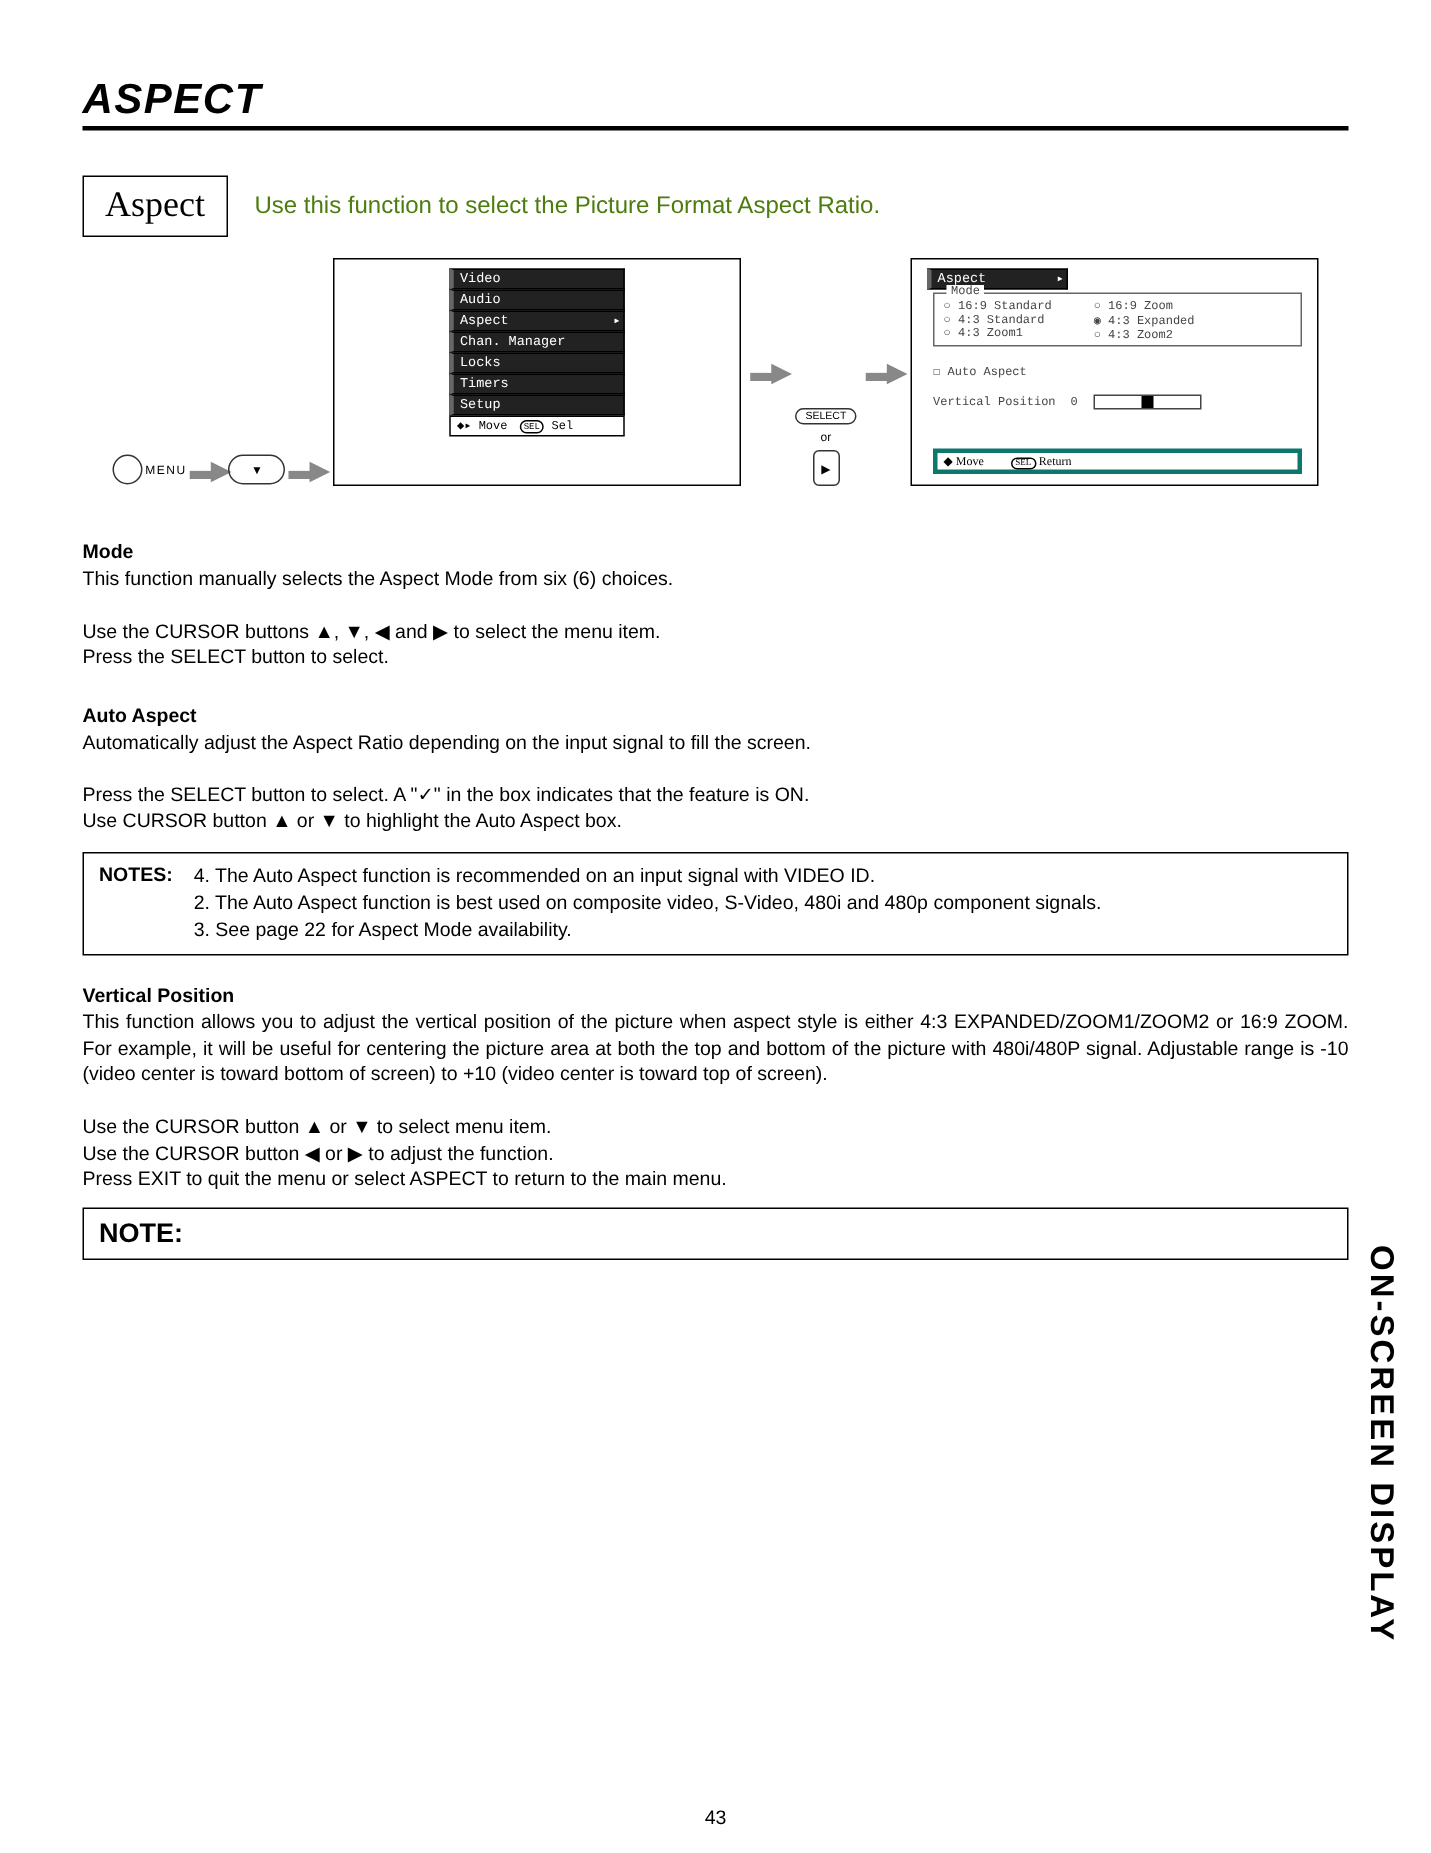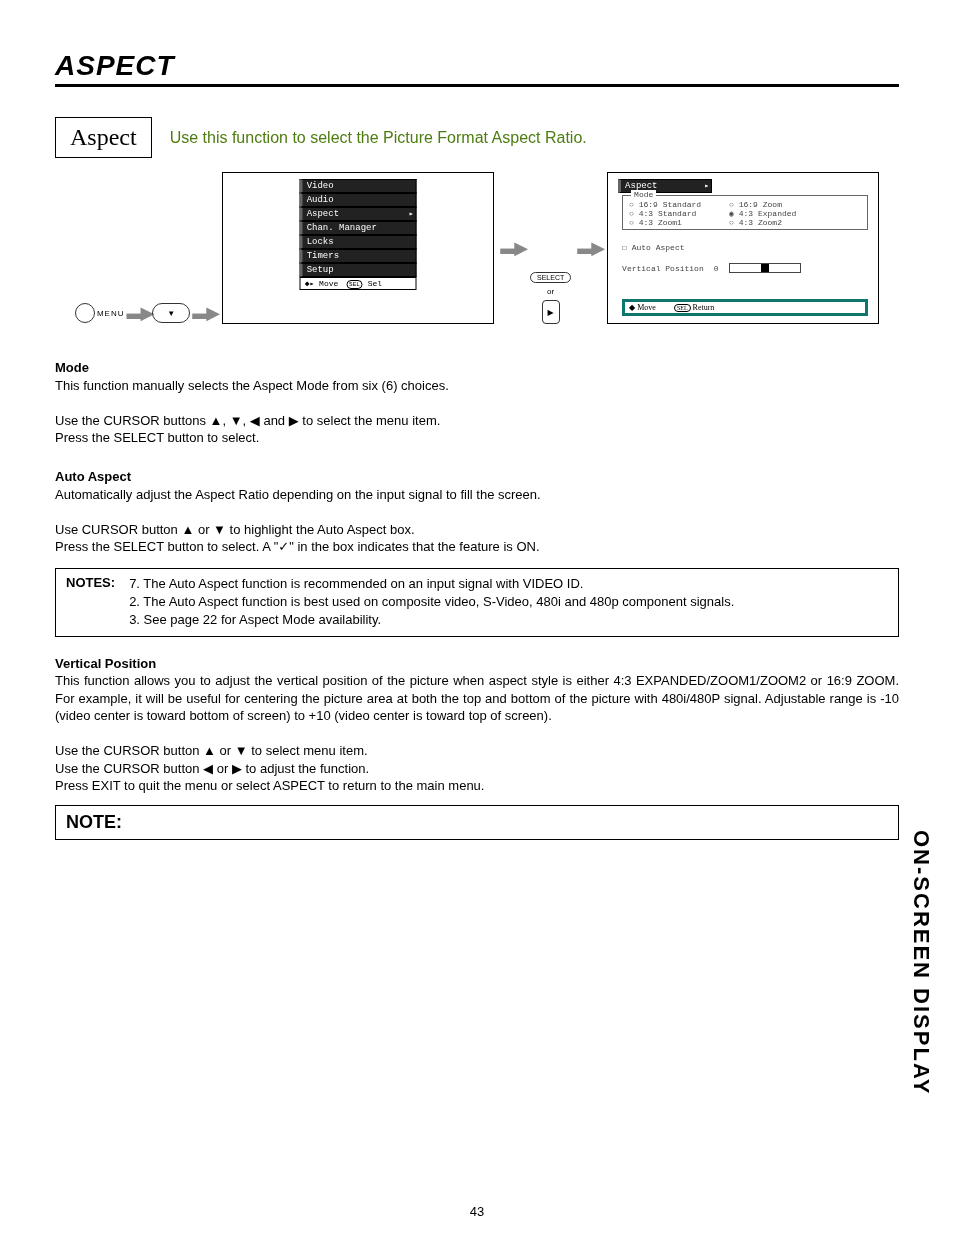--- a/index.html
+++ b/index.html
@@ -246,28 +246,28 @@
 <div class="body-text">
   <div class="subhead">Mode</div>
   <div>This function manually selects the Aspect Mode from six (6) choices.</div>
   <br>
   <div>Use the CURSOR buttons ▲, ▼, ◀ and ▶ to select the menu item.</div>
   <div>Press the SELECT button to select.</div>
   <br>
   <div class="subhead">Auto Aspect</div>
   <div>Automatically adjust the Aspect Ratio depending on the input signal to fill the screen.</div>
   <br>
+  <div>Press the SELECT button to select. A "✓" in the box indicates that the feature is ON.</div>
   <div>Use CURSOR button ▲ or ▼ to highlight the Auto Aspect box.</div>
-  <div>Press the SELECT button to select. A "✓" in the box indicates that the feature is ON.</div>
 </div>
 
 <div class="notes">
   <div class="nl">NOTES:</div>
   <div class="nc">
-    <div>7. The Auto Aspect function is recommended on an input signal with VIDEO ID.</div>
+    <div>4. The Auto Aspect function is recommended on an input signal with VIDEO ID.</div>
     <div>2. The Auto Aspect function is best used on composite video, S-Video, 480i and 480p component signals.</div>
     <div>3. See page 22 for Aspect Mode availability.</div>
   </div>
 </div>
 
 <div class="body-text">
   <div class="subhead">Vertical Position</div>
   <div style="text-align:justify">This function allows you to adjust the vertical position of the picture when aspect style is either 4:3 EXPANDED/ZOOM1/ZOOM2 or 16:9 ZOOM.  For example, it will be useful for centering the picture area at both the top and bottom of the picture with 480i/480P signal. Adjustable range is -10 (video center is toward bottom of screen) to +10 (video center is toward top of screen).</div>
   <br>
   <div>Use the CURSOR button ▲ or ▼ to select menu item.</div>

